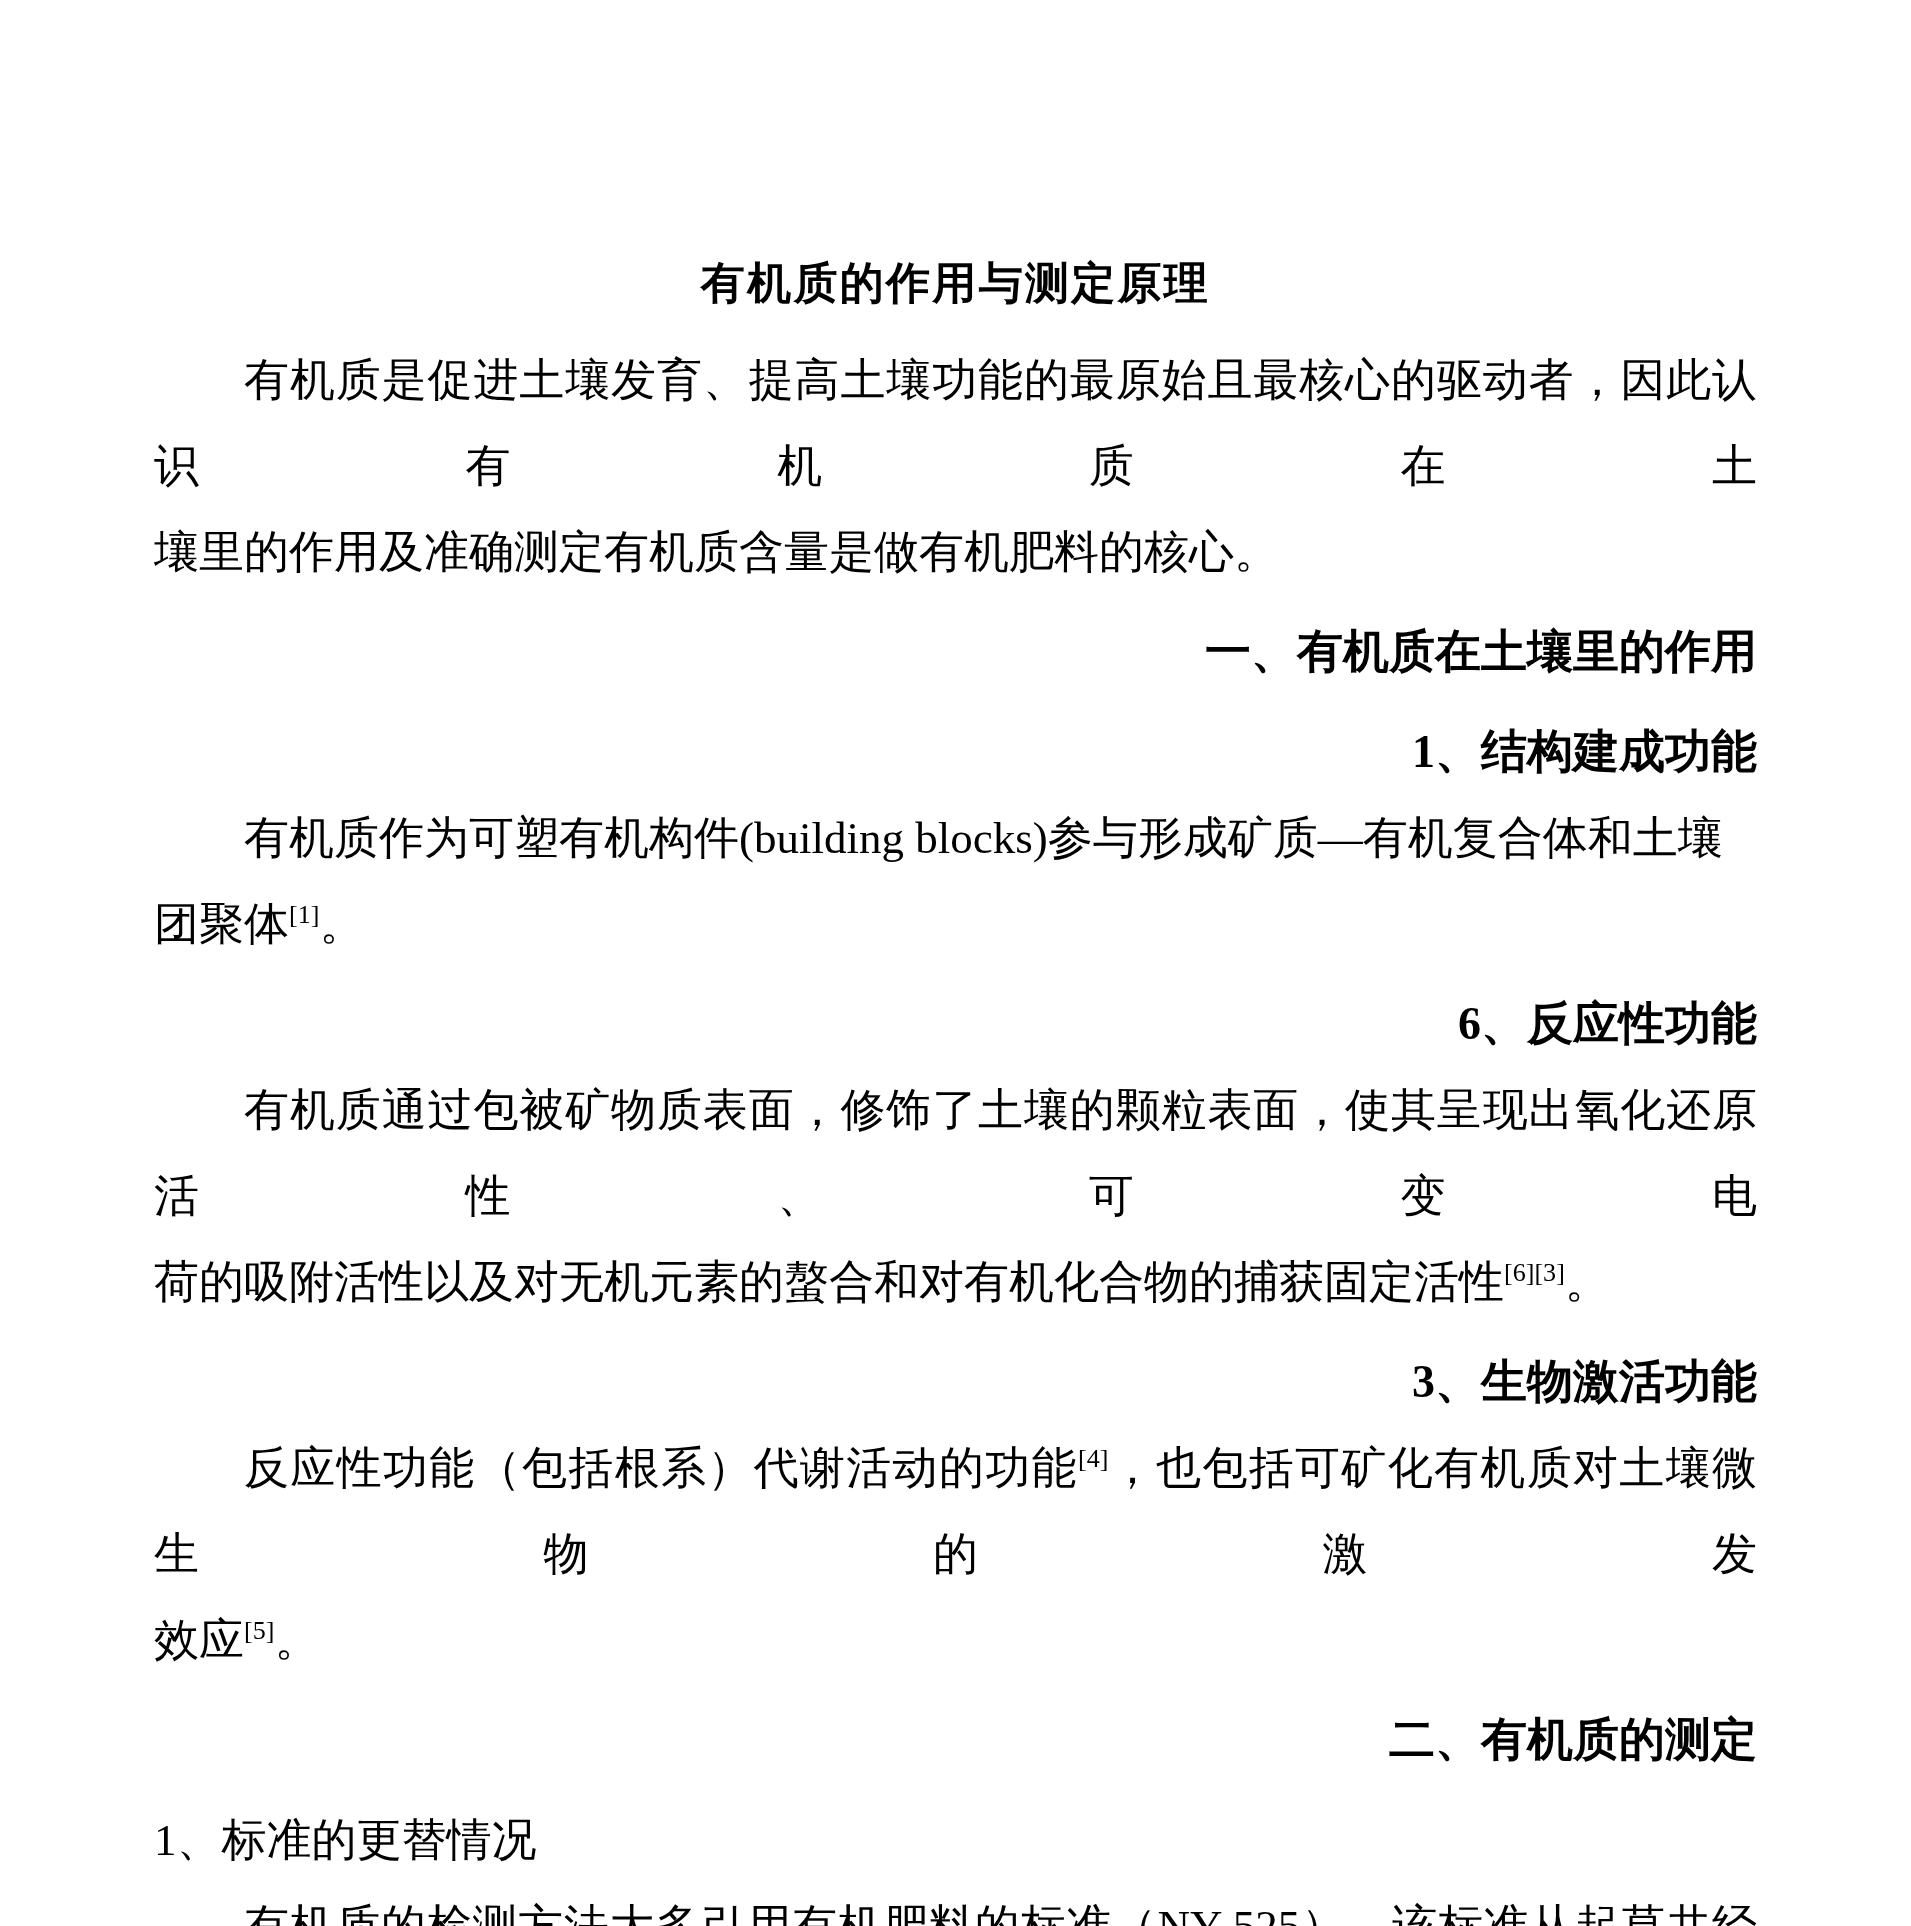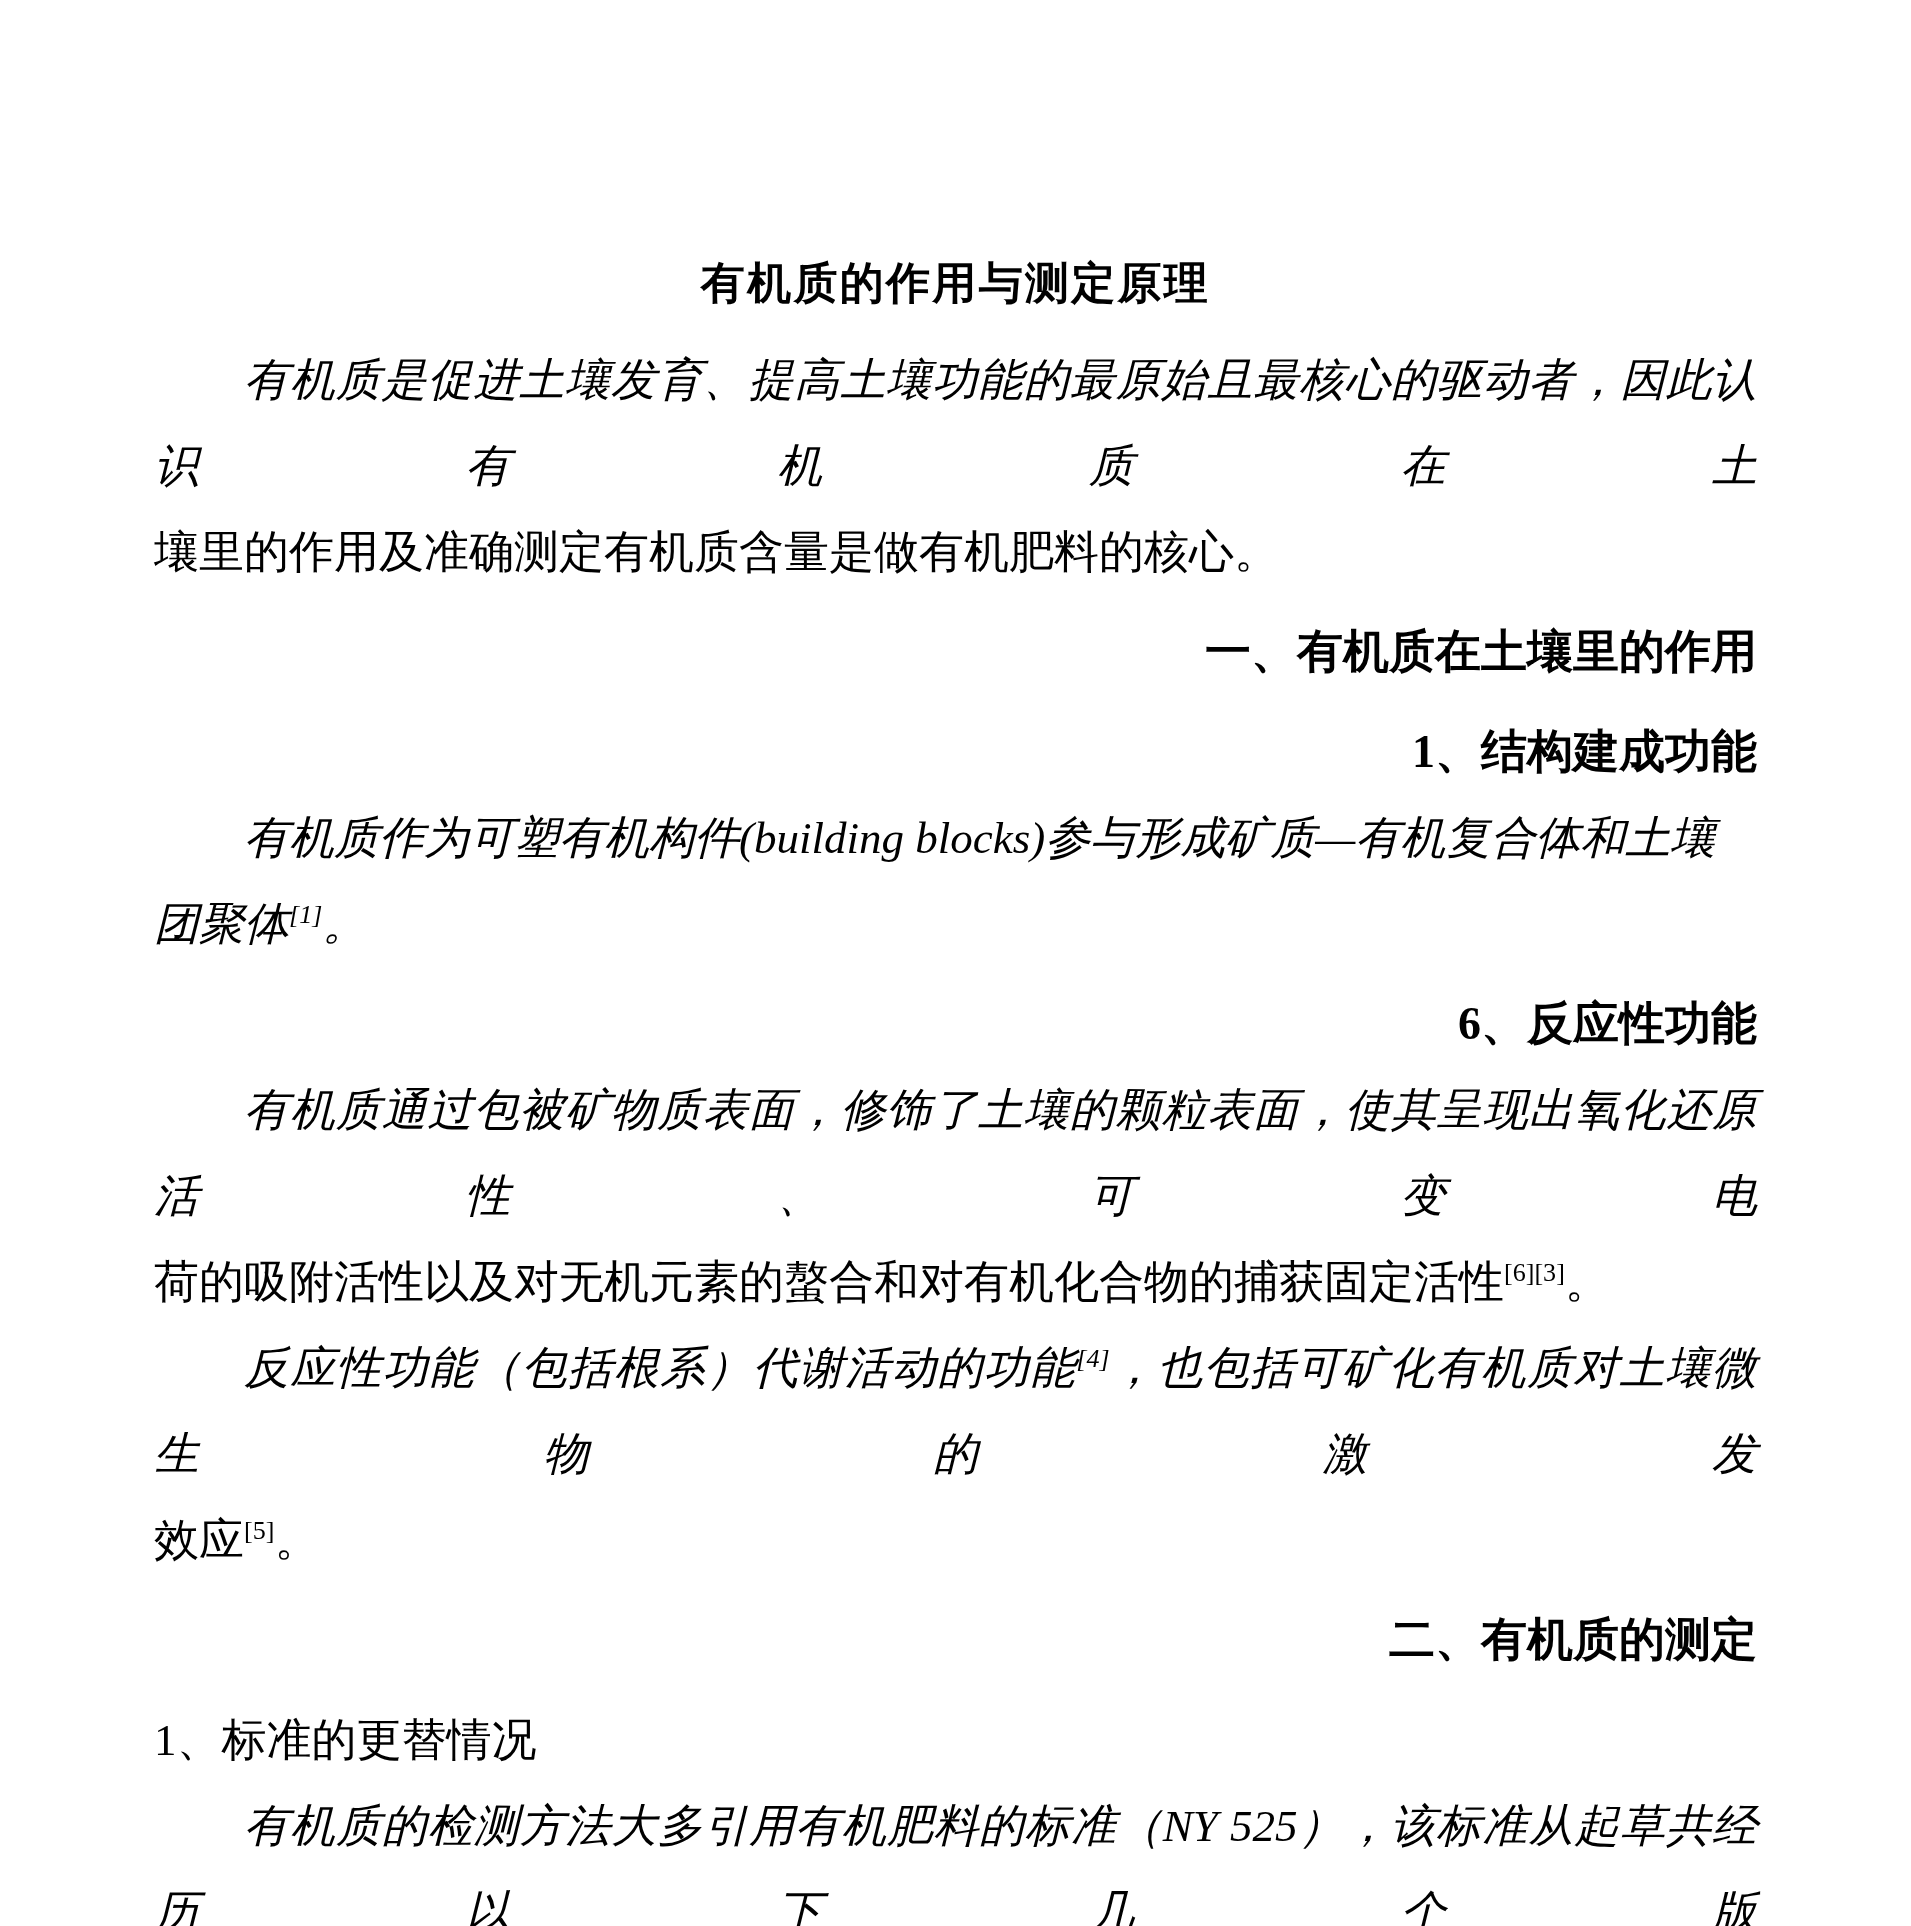--- a/index.html
+++ b/index.html
@@ -28,21 +28,21 @@
     letter-spacing: 2.3px;
   }
   .line {
     font-size: 45px;
     line-height: 86px;
   }
   .just {
     text-align: justify;
     text-align-last: justify;
   }
-  .indent { text-indent: 2em; font-style: italic; }
+  .indent { text-indent: 2em; }
   .h {
     font-size: 46px;
     font-weight: bold;
     line-height: 86px;
     margin-top: 14px;
     text-align: right;
   }
   .sp { margin-top: 14px; }
   sup {
     font-size: 58%;
@@ -62,20 +62,21 @@
 
   <div class="h">一、有机质在土壤里的作用</div>
 
   <div class="h">1、结构建成功能</div>
   <div class="line indent"><span>有机质作为可塑有机构件(building blocks)参与形成矿质—有机复合体和土壤团聚体</span><sup>[1]</sup><span>。</span></div>
 
   <div class="h">6、反应性功能</div>
   <div class="line just indent">有机质通过包被矿物质表面，修饰了土壤的颗粒表面，使其呈现出氧化还原活性、可变电</div>
   <div class="line"><span>荷的吸附活性以及对无机元素的螯合和对有机化合物的捕获固定活性</span><sup>[6][3]</sup><span>。</span></div>
 
+  <div class="h">3、生物激活功能</div>
   <div class="line just indent"><span>反应性功能（包括根系）代谢活动的功能</span><sup>[4]</sup><span>，也包括可矿化有机质对土壤微生物的激发</span></div>
   <div class="line"><span>效应</span><sup>[5]</sup><span>。</span></div>
 
   <div class="h">二、有机质的测定</div>
 
   <div class="line sp">1、标准的更替情况</div>
   <div class="line just indent">有机质的检测方法大多引用有机肥料的标准（NY 525），该标准从起草共经历以下几个版</div>
 
 </div>
 

